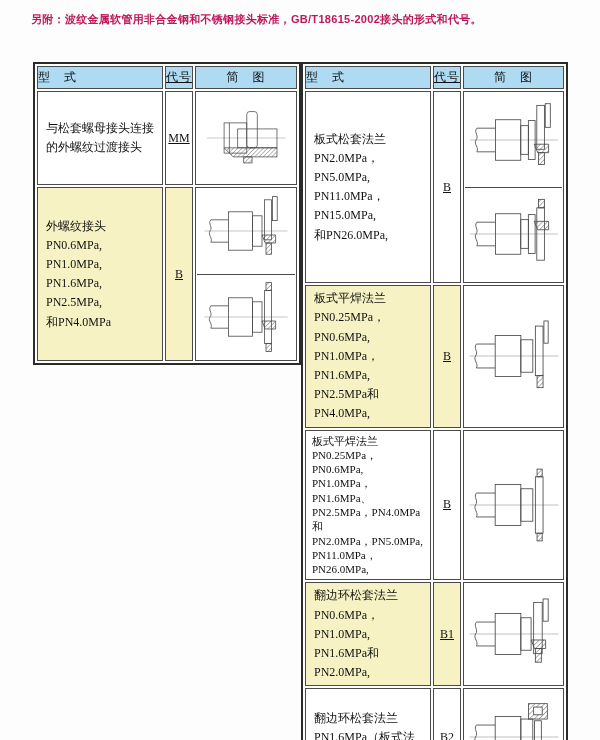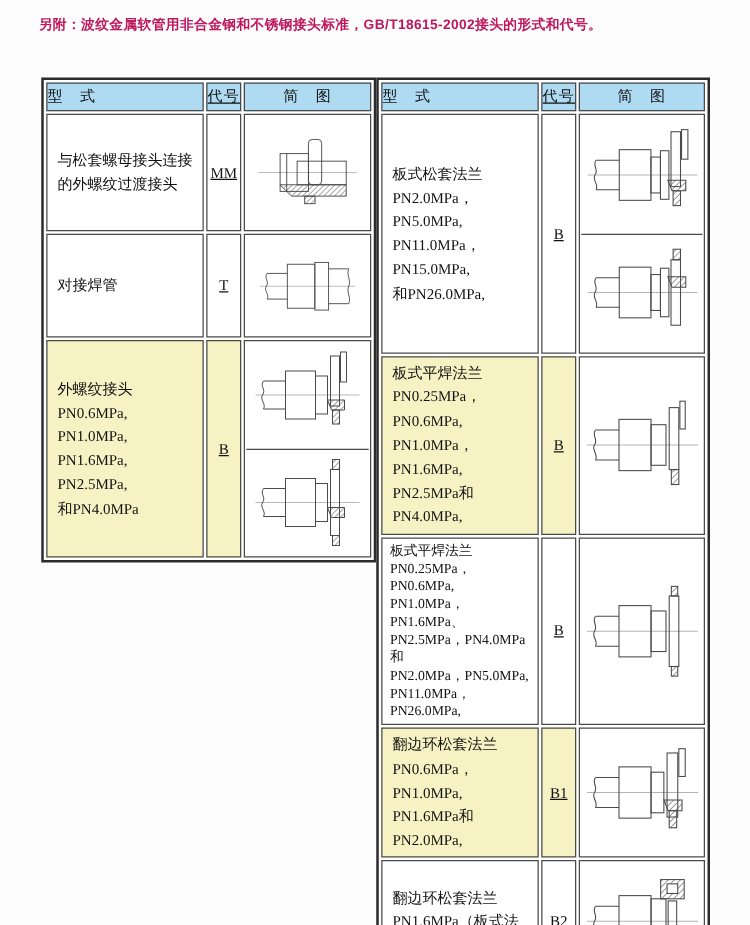--- a/index.html
+++ b/index.html
@@ -74,33 +74,20 @@
           <line x1="33" y1="25" x2="33" y2="65"></line>
           <rect x="56" y="10" width="14" height="48" rx="4"></rect>
           <rect x="44" y="33" width="52" height="25"></rect>
           <polygon points="26,58 96,58 96,70 38,70" fill="url(#hatch)"></polygon>
           <rect x="52" y="70" width="11" height="8" fill="url(#hatch)"></rect>
         </svg>
       </div>
     </div>
 
 
-    <div class="trow" style="height:83px">
-      <div class="cell c-type">对接焊管</div>
-      <div class="cell c-code">T</div>
-      <div class="cell c-diag">
-        <svg class="diag" style="height:66px;width:96px" viewBox="0 0 110 90">
-          <use href="#hose"></use>
-          <rect x="63" y="19" width="15" height="52"></rect>
-          <line x1="78" y1="26" x2="100" y2="26"></line>
-          <line x1="78" y1="64" x2="100" y2="64"></line>
-          <path d="M100 26 C97 33 103 38 100 45 C97 52 103 57 100 64"></path>
-        </svg>
-      </div>
-    </div>
 
     <div class="trow hl" style="height:170px">
       <div class="cell c-type">外螺纹接头
 PN0.6MPa, PN1.0MPa,
 PN1.6MPa, PN2.5MPa,
 和PN4.0MPa</div>
       <div class="cell c-code">B</div>
       <div class="cell c-diag" style="vertical-align:top">
         <div class="panes" style="height:170px">
           <div class="pane">

